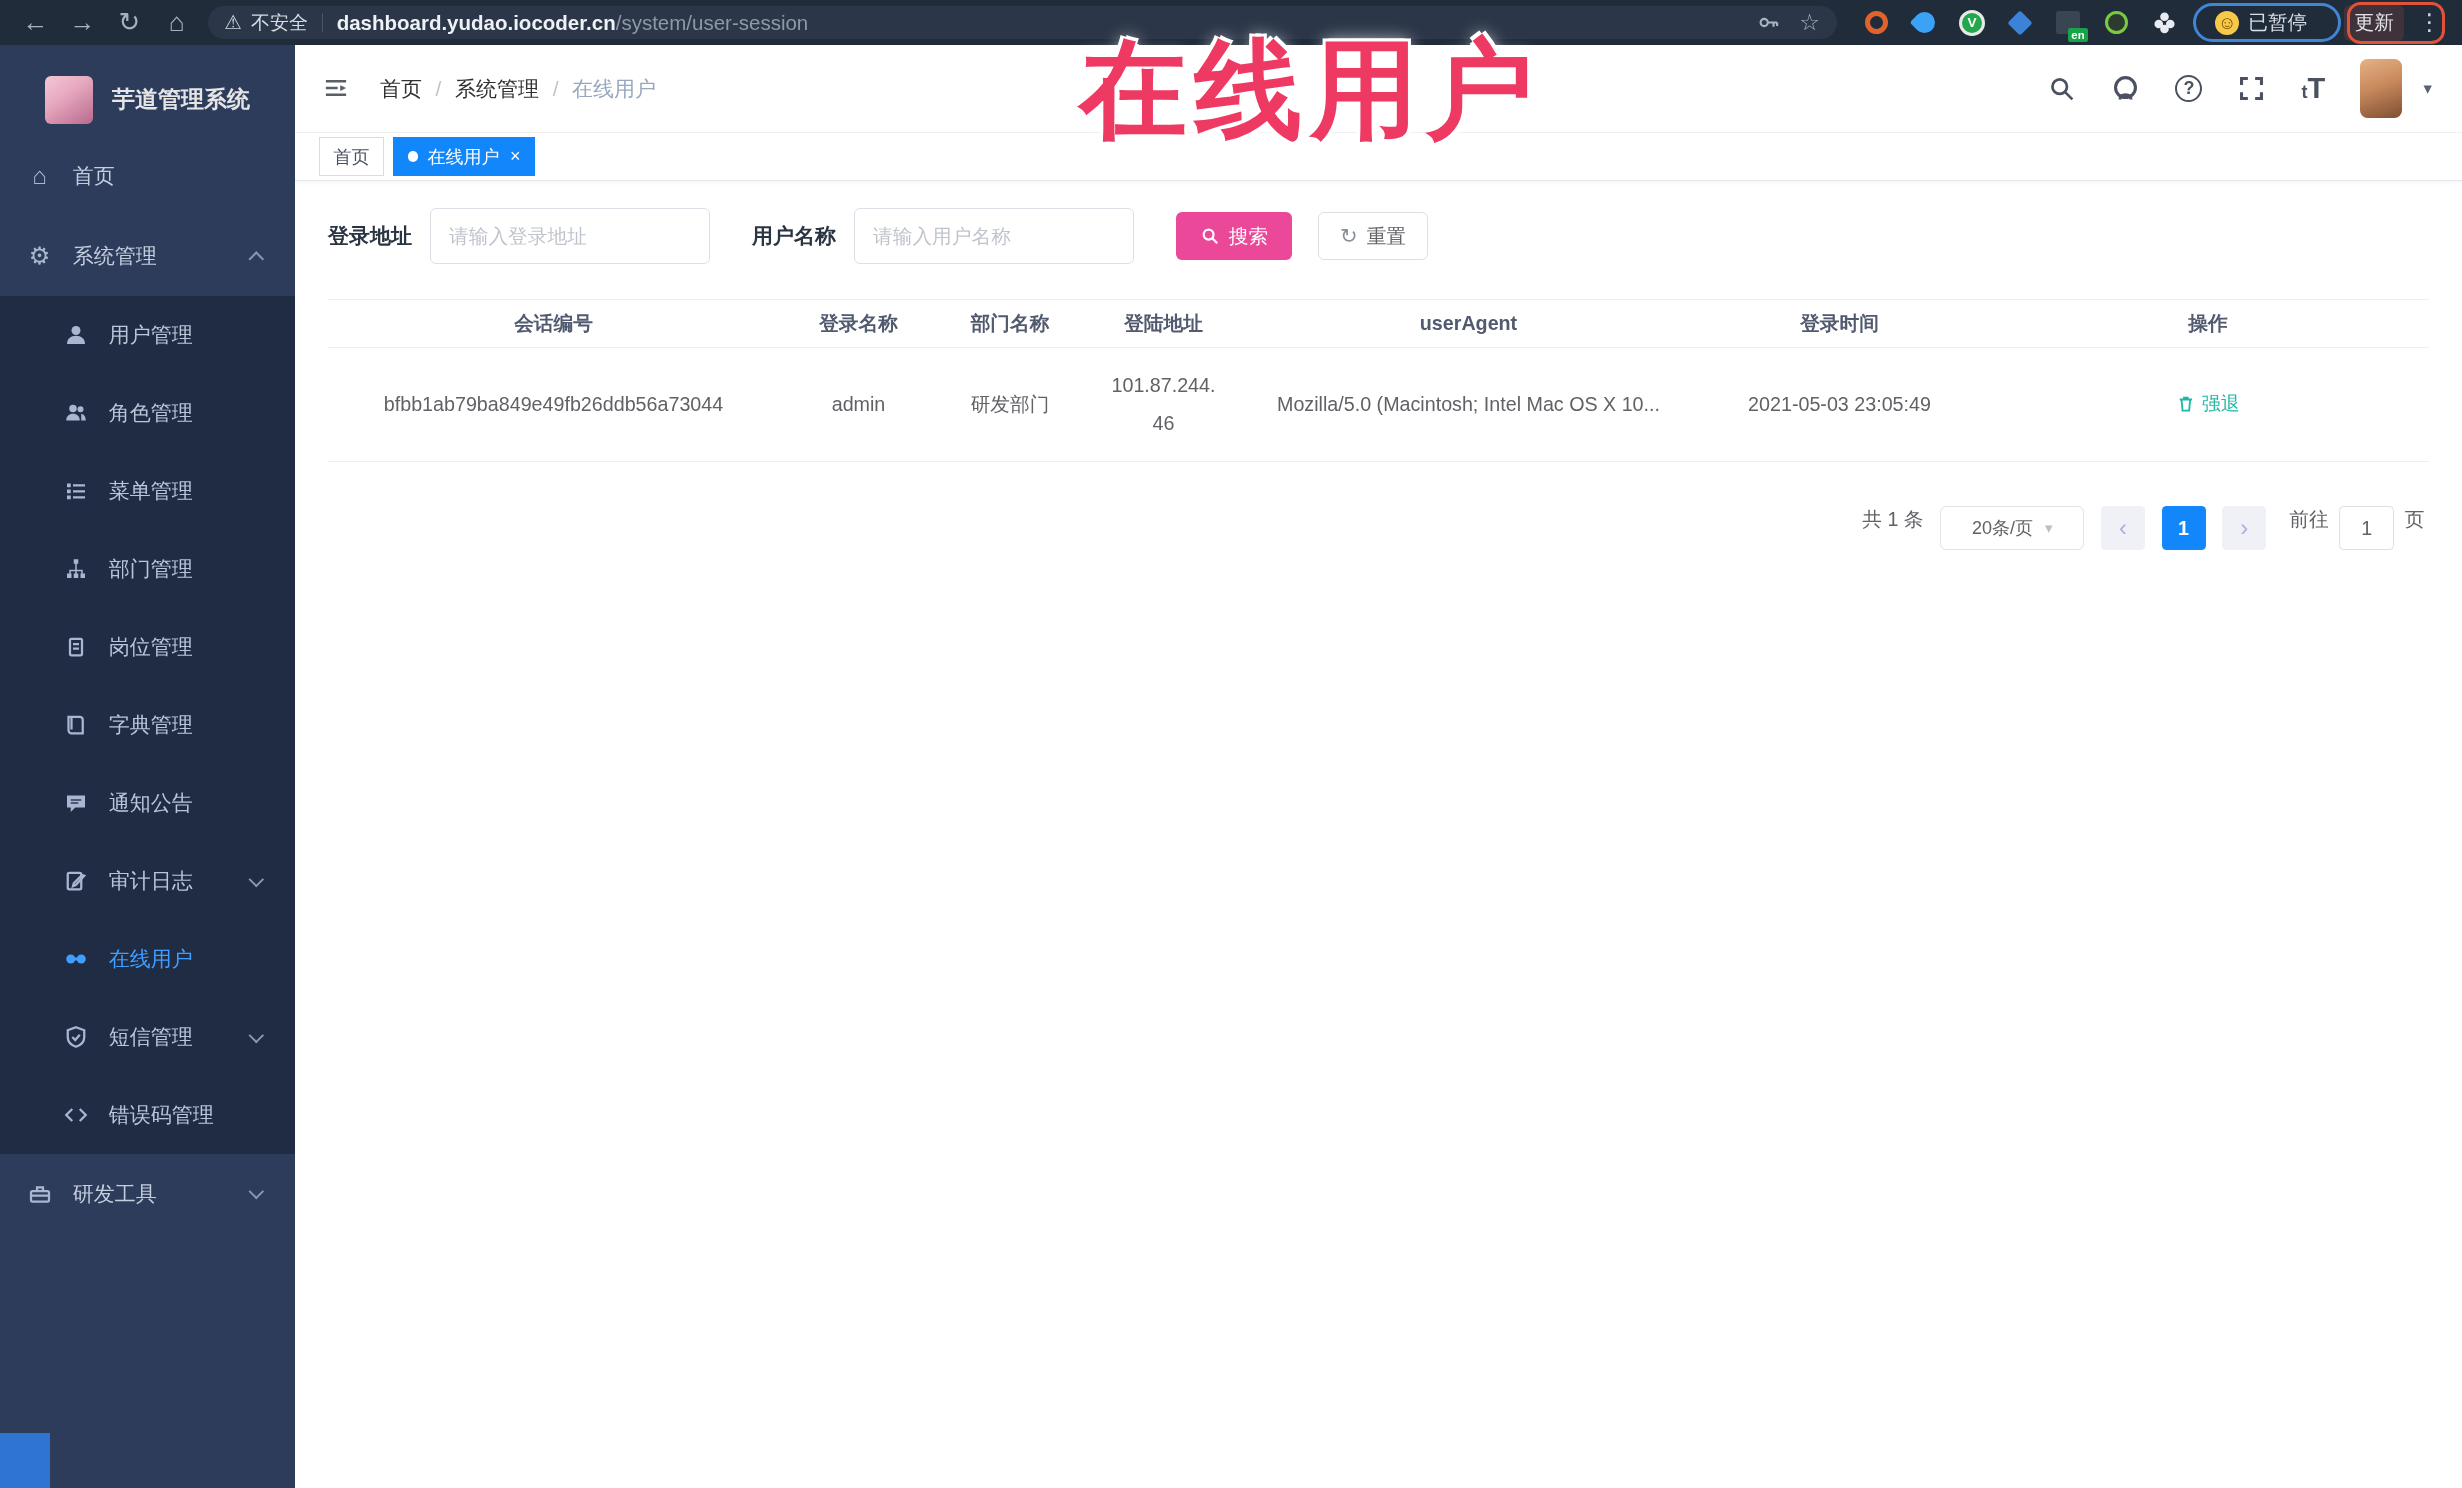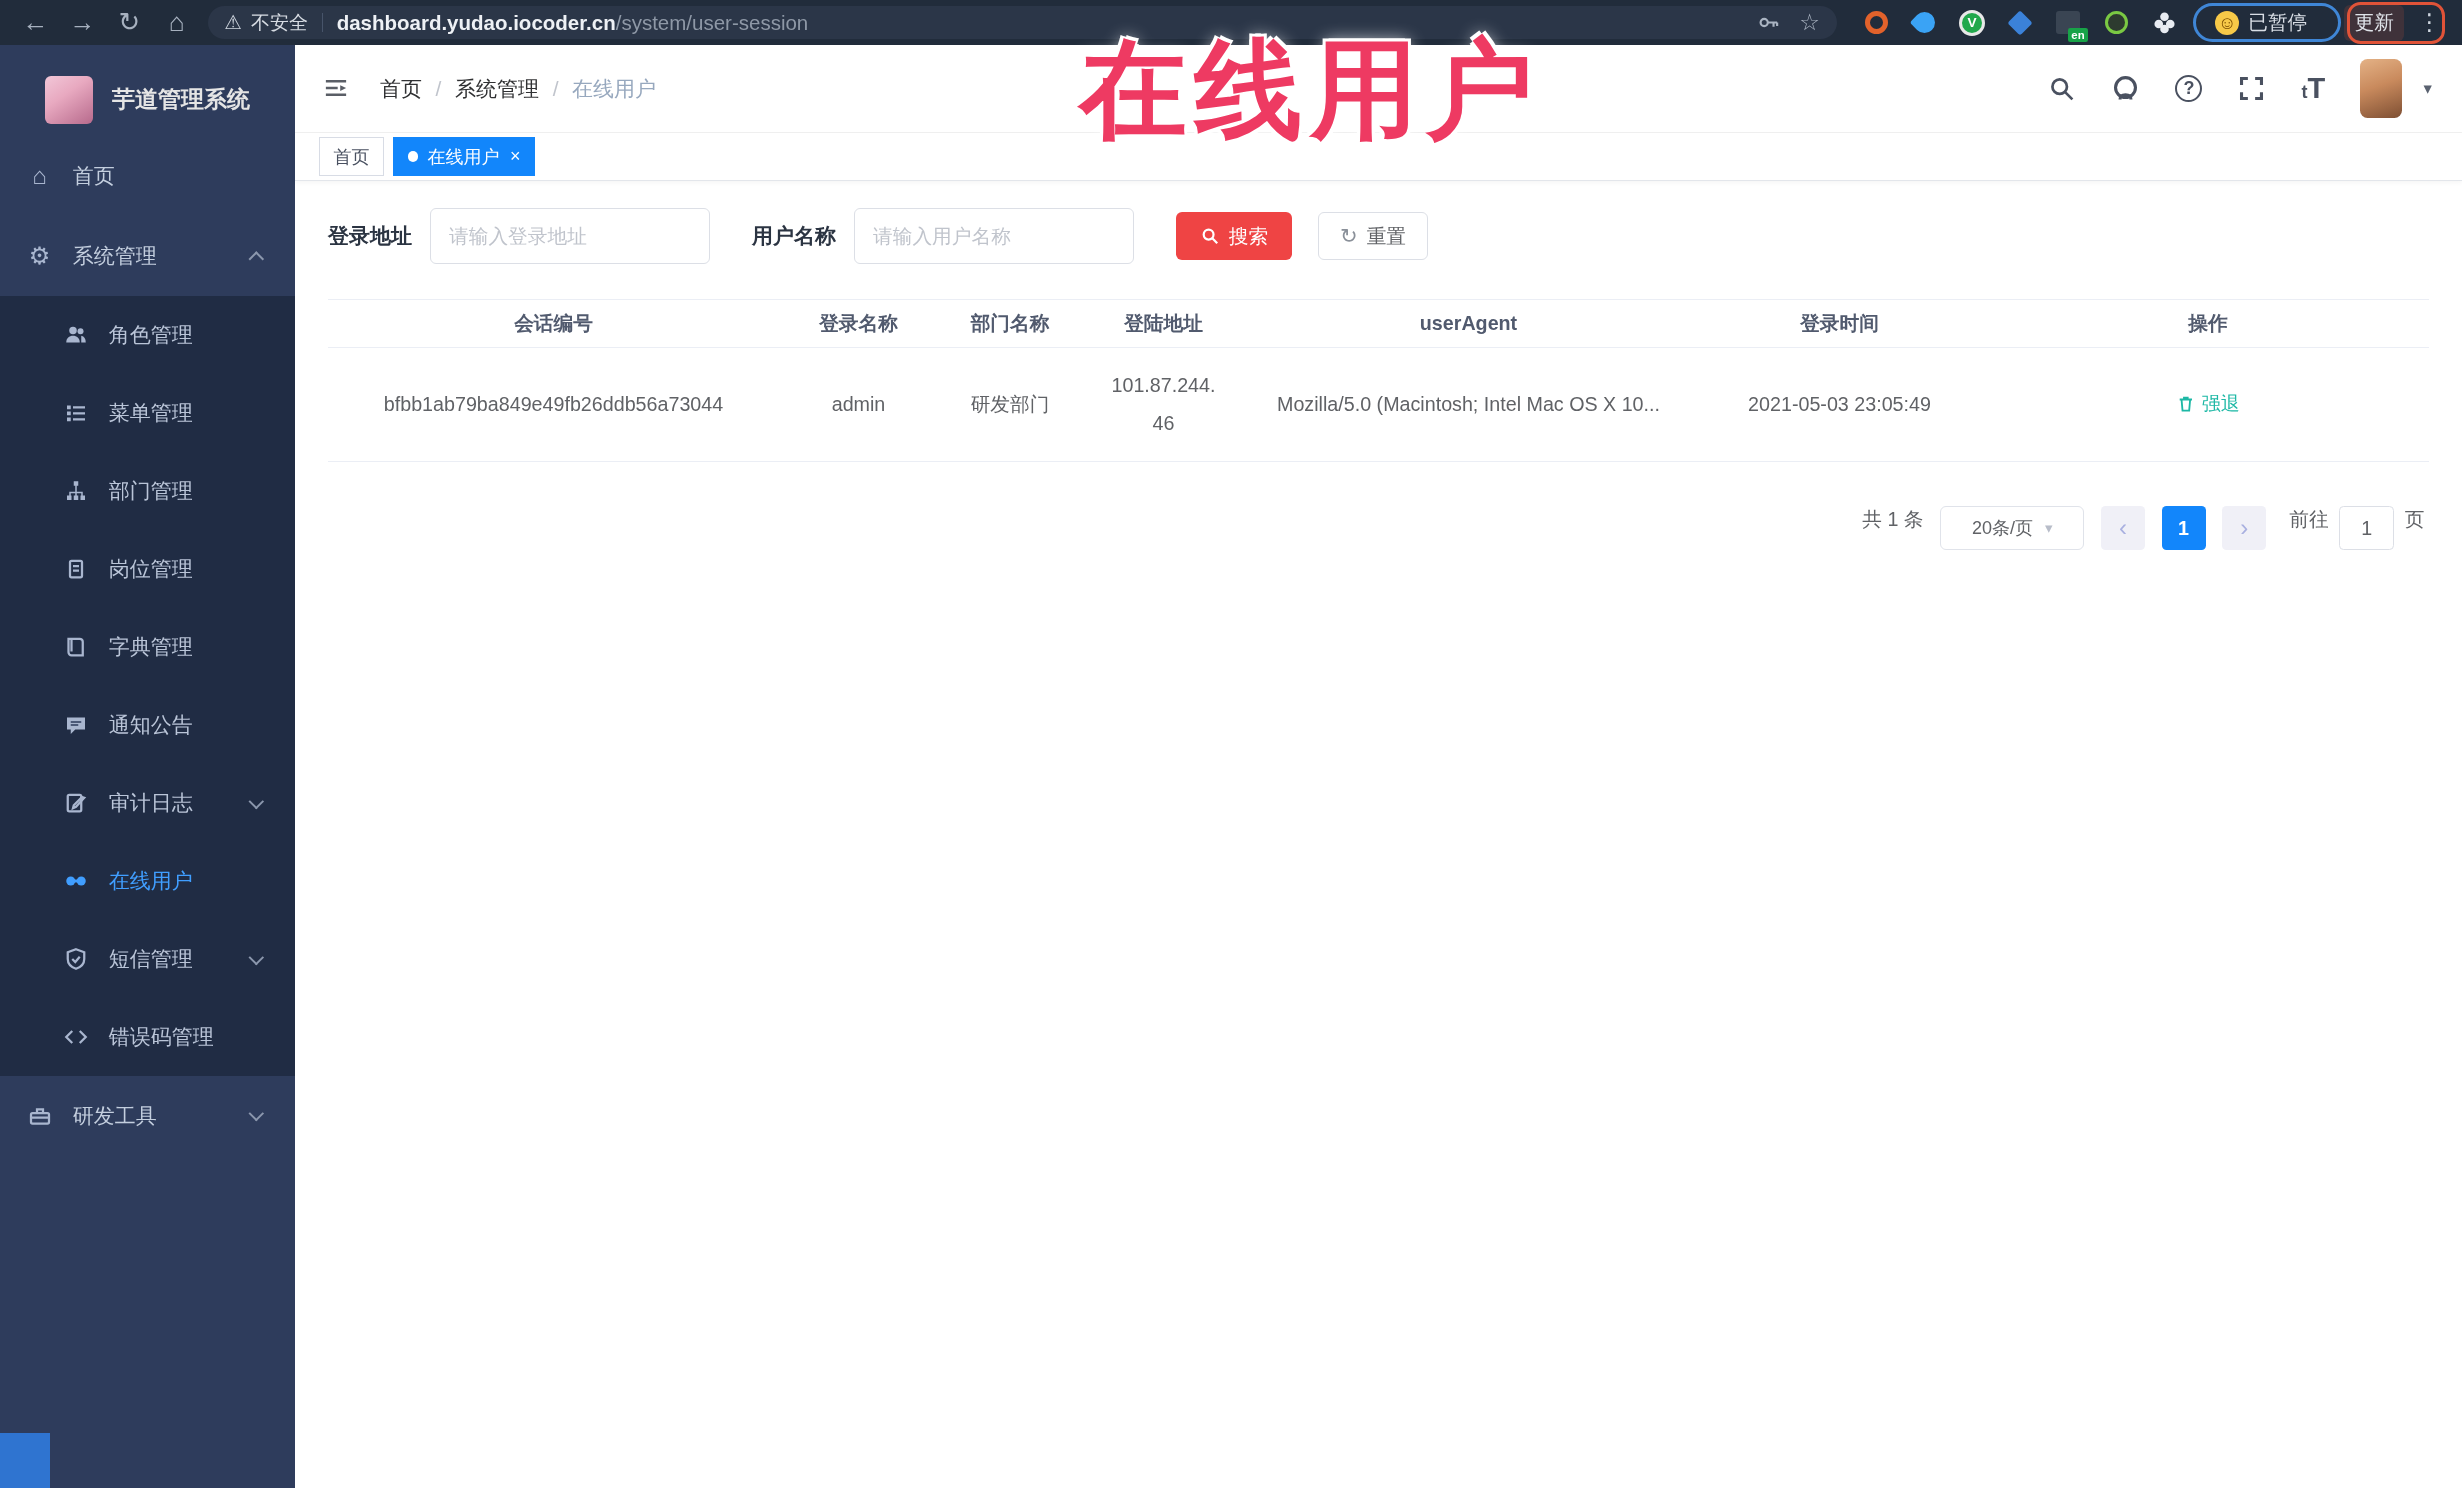--- a/index.html
+++ b/index.html
@@ -108,21 +108,21 @@
   .content { padding:27px 33px 0 33px; }
   .filter-row { display:flex; align-items:center; }
   .f-label { font-size:21px; font-weight:700; color:#2b3442; margin-right:18px; }
   .f-input { width:280px; height:56px; border:1.5px solid #dcdfe6; border-radius:6px;
     padding:0 18px; font-size:19.7px; color:#606266; outline:none;
     font-family:"Liberation Sans","DejaVu Sans",sans-serif; }
   .f-input::placeholder { color:#c0c4cc; }
   .gap40 { width:42px; }
   .btn { height:48px; border-radius:6px; display:inline-flex; align-items:center;
     justify-content:center; font-size:19.7px; cursor:pointer; border:1.5px solid transparent; }
-  .btn-search { background:#ef4444; color:#fff; padding:0 23px; margin-left:42px; gap:9px; }
+  .btn-search { background:#ec4899; color:#fff; padding:0 23px; margin-left:42px; gap:9px; }
   .btn-reset { background:#fff; color:#606266; border-color:#dcdfe6; padding:0 21px; margin-left:26px; gap:9px; }
   .btn svg { width:19.7px; height:19.7px; }
   .reset-glyph { font-size:21px; color:#8a9099; }
 
   
   table.data { width:100%; border-collapse:collapse; margin-top:35px; table-layout:fixed; }
   table.data th { height:48px; font-size:19.7px; font-weight:700; color:#515a6e; text-align:center;
     border-top:1.5px solid #ebeef5; border-bottom:1.5px solid #ebeef5; }
   table.data td { height:114px; font-size:19.7px; color:#606266; text-align:center;
     border-bottom:1.5px solid #ebeef5; overflow:hidden; white-space:nowrap; text-overflow:ellipsis; }
@@ -221,20 +221,29 @@
       <span class="mi-ic mi-glyph">⌂</span>
       <span>首页</span>
     </div>
     <div class="menu-item">
       <span class="mi-ic mi-glyph">⚙</span>
       <span>系统管理</span>
       <span class="caret up"></span>
     </div>
 
     <div class="submenu">
+      <div class="menu-item">
+        <span class="mi-ic">
+          <svg viewBox="0 0 32 32" fill="currentColor">
+              <circle cx="16" cy="10" r="6"></circle>
+              <path d="M4 28c0-7 5-11 12-11s12 4 12 11z"></path>
+            </svg>
+        </span>
+        <span>用户管理</span>
+      </div>
       <div class="menu-item">
         <span class="mi-ic">
           <svg viewBox="0 0 32 32" fill="currentColor">
               <circle cx="12" cy="10" r="5"></circle>
               <circle cx="22" cy="11" r="4"></circle>
               <path d="M3 26c0-6 4-9 9-9s9 3 9 9z"></path>
               <path d="M23 17c4 1 6 4 6 9h-6z"></path>
             </svg>
         </span>
         <span>角色管理</span>

